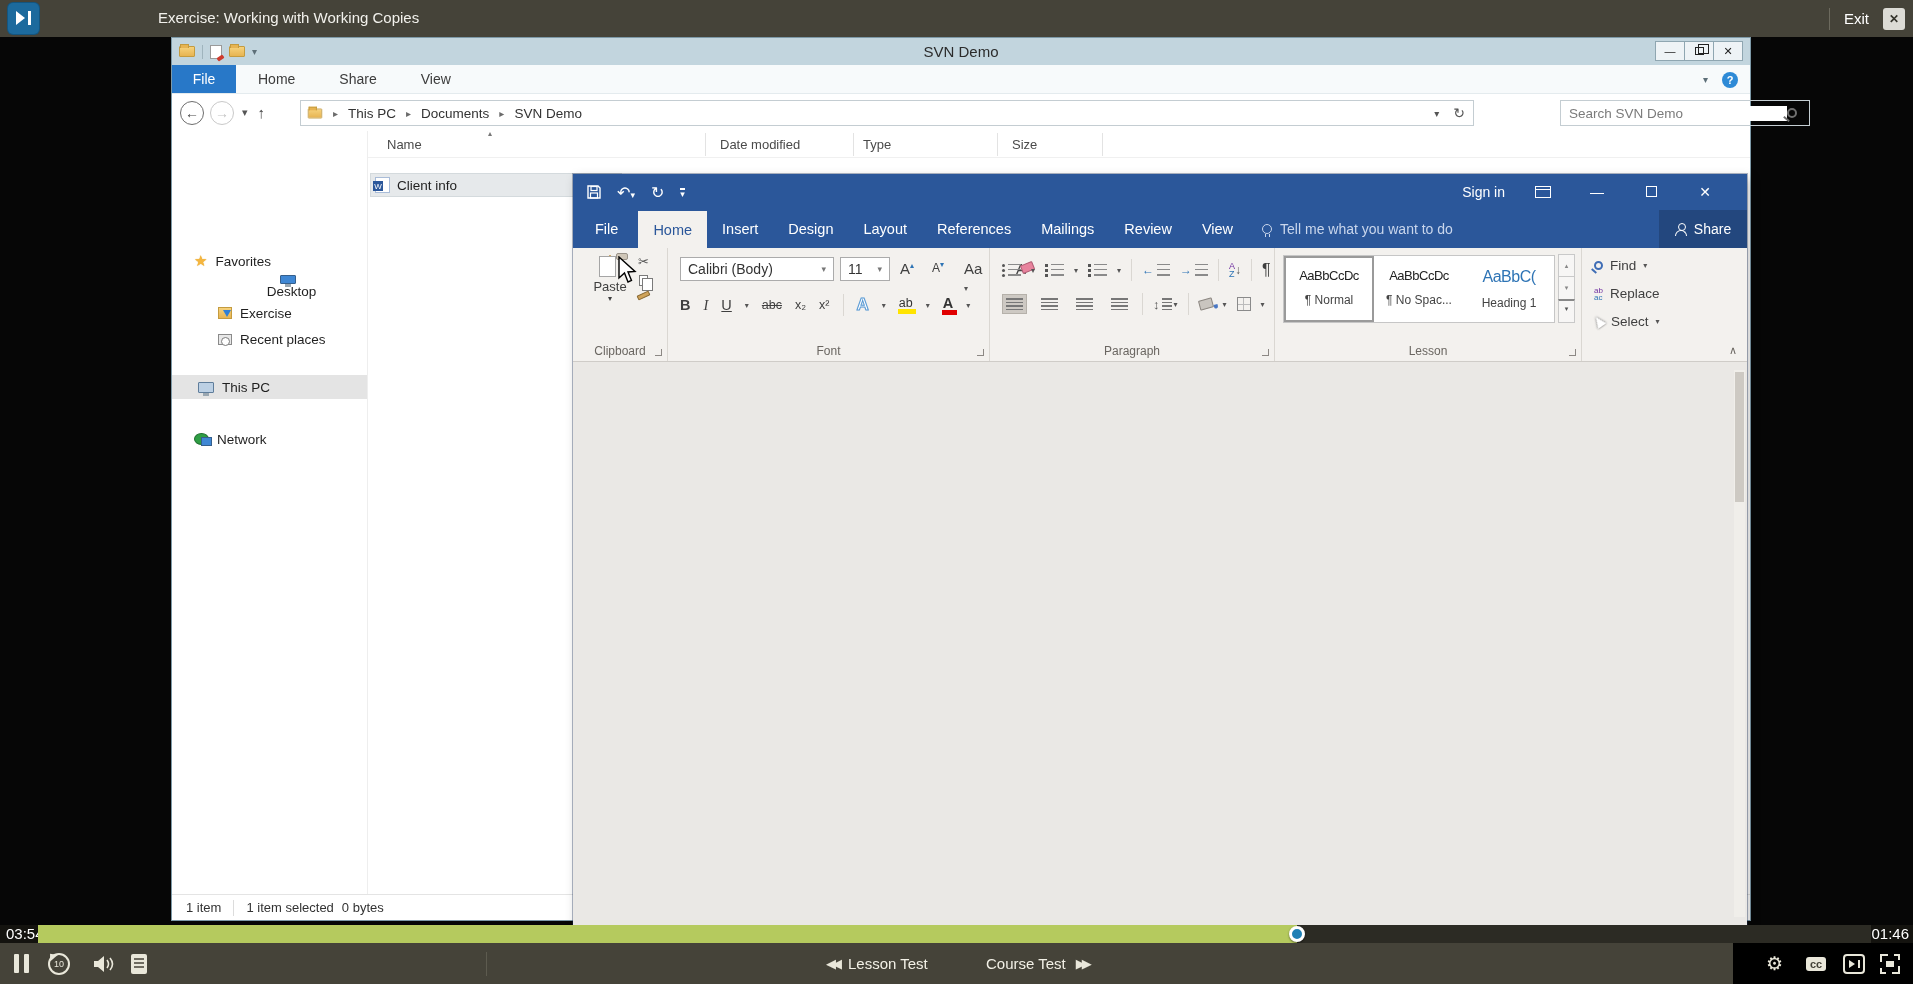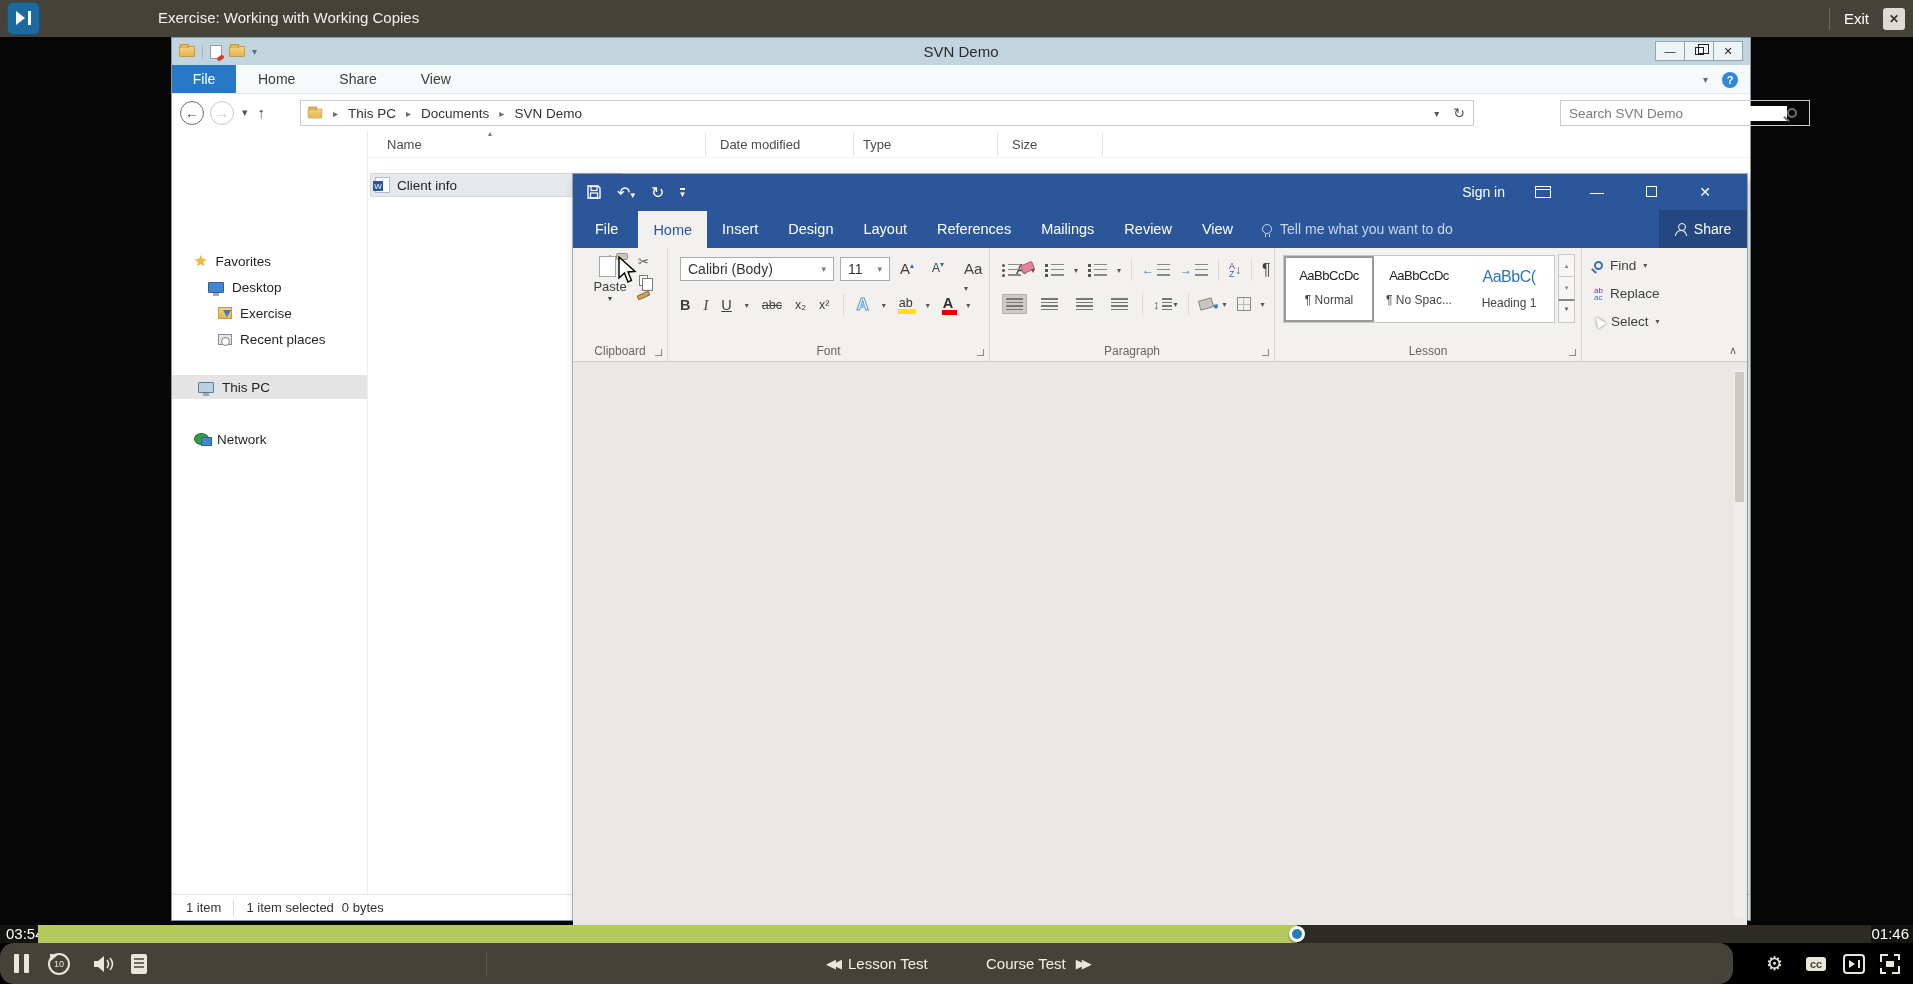--- a/index.html
+++ b/index.html
@@ -206,21 +206,21 @@
 
   
   .progress { position:absolute; top:925px; left:0; width:1913px; height:18px; background:#14130f; z-index:45; }
   .ptime { position:absolute; top:0; height:18px; line-height:18px; color:#fff; font-size:15px; }
   .ptime.l { left:6px; } .ptime.r { right:4px; }
   .ptrack { position:absolute; left:38px; right:42px; top:0; height:18px; background:#2c2b24; }
   .pfill { position:absolute; left:0; top:0; height:18px; background:#b5ca5e; width:68.7%; }
   .phead { position:absolute; top:1px; width:16px; height:16px; border-radius:50%; background:#1f80b5; border:3px solid #fff; transform:translateX(-50%); left:68.7%; box-shadow:0 1px 2px rgba(0,0,0,.5); }
 
   
-  .controls { position:absolute; top:943px; left:0; width:1733px; height:41px; background:#454339; z-index:45;border-radius:14px; }
+  .controls { position:absolute; top:943px; left:0; width:1733px; height:41px; background:#454339; z-index:45; }
   .c-icon { position:absolute; top:0; height:41px; display:flex; align-items:center; color:#e9e7da; }
   .pausebars { gap:5px; left:14px; }
   .pausebars i { width:5px; height:19px; background:#e9e7da; border-radius:1px; }
   .replay10 { left:48px; }
   .replay10 .circ { position:relative; width:22px; height:22px; border:2px solid #e9e7da; border-radius:50%; font-size:9px; display:flex; align-items:center; justify-content:center; }
   .replay10 .circ::before { content:""; position:absolute; left:-3px; top:-2px; width:0; height:0; border-left:5px solid transparent; border-right:5px solid transparent; border-bottom:6px solid #e9e7da; transform:rotate(-40deg); }
   .vol { left:92px; } .trans { left:130px; }
   .c-div { position:absolute; left:486px; top:9px; width:1px; height:24px; background:#5d5b4f; }
   .skipbtn { position:absolute; top:0; height:41px; display:flex; align-items:center; gap:10px; color:#f2f0e6; }
   .skipbtn .arr { font-size:13px; letter-spacing:-4px; color:#e9e7da; }
@@ -310,21 +310,21 @@
         <input class="search-input" placeholder="Search SVN Demo" style="">
         <span class="i-search"></span>
       </div>
     </div>
     <div class="x-content">
       <div class="x-sidebar">
         <div class="side-item" style="top:118px; padding-left:22px;">
           <span class="si-star">★</span>
           <span class="lbl">Favorites</span>
         </div>
-        <div class="side-item" style="top:144px; padding-left:36px;">
+        <div class="side-item" style="top:144px; padding-left:36px;flex-direction:column;">
           <span class="i-monitor"></span>
           <span class="lbl">Desktop</span>
         </div>
         <div class="side-item" style="top:170px; padding-left:46px;">
           <span class="i-downloads"></span>
           <span class="lbl">Exercise</span>
         </div>
         <div class="side-item" style="top:196px; padding-left:46px;">
           <span class="i-recent"></span>
           <span class="lbl">Recent places</span>

